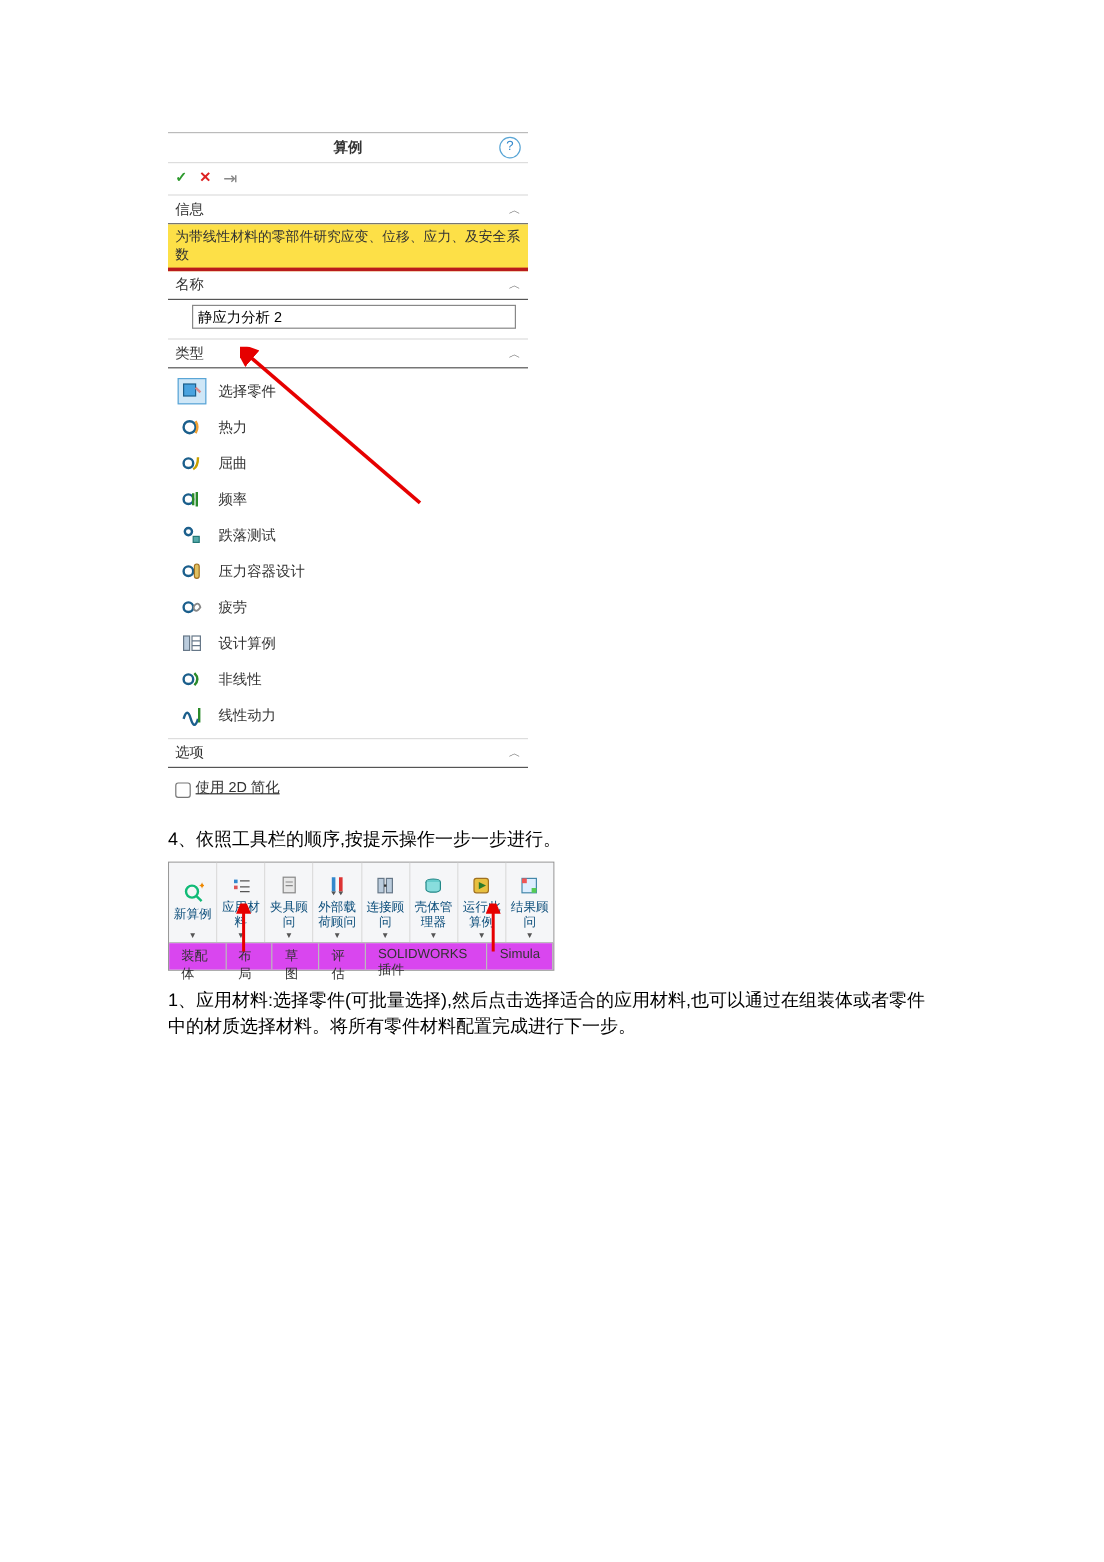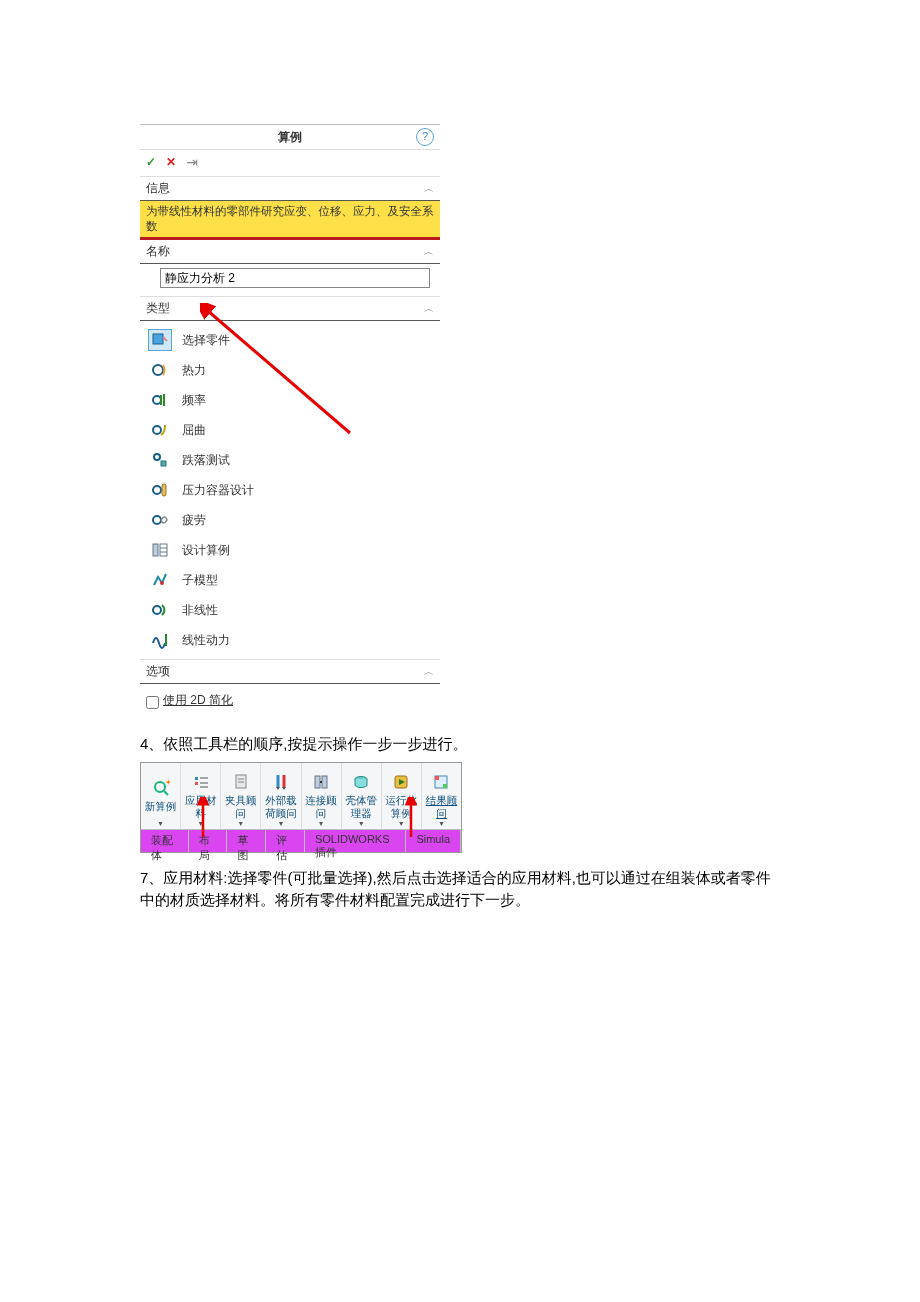--- a/index.html
+++ b/index.html
@@ -3,22 +3,21 @@
 <meta charset="utf-8">
 <style>
   body {
     margin: 0;
     padding: 0;
     font-family: "Microsoft YaHei", "SimSun", sans-serif;
     background: #fff;
     width: 920px;
   }
   .page {
-    padding: 76px 140px 40px 140px;
-    margin-top: 48px;
+    padding: 110px 140px 40px 140px;
   }
   .panel {
     width: 300px;
     border-top: 1px solid #bbb;
     font-size: 12px;
     color: #333;
     background: #fff;
   }
   .panel-title-row {
     display: flex;
@@ -148,21 +147,21 @@
     flex: 1 1 0;
     display: flex;
     flex-direction: column;
     align-items: center;
     justify-content: center;
     gap: 2px;
     border-right: 1px solid #ddd;
     padding: 2px 0;
     position: relative;
   }
-  .tb-btn:last-child { border-right: none; text-decoration: underline;}
+  .tb-btn:last-child { border-right: none;}
   .tb-btn .ic { height: 20px; display: flex; align-items: center; justify-content: center;}
   .tb-btn .lbl { text-align: center; line-height: 1.15; font-size: 10.5px;}
   .tb-btn .caret {
     font-size: 8px;
     color: #555;
     position: absolute;
     bottom: 1px;
   }
   .tabbar {
     display: flex;
@@ -228,34 +227,34 @@
               <circle cx="7" cy="9" r="5" fill="none" stroke="#1b5f8c" stroke-width="2"></circle>
               <path d="M12 4 q3 5 0 10" stroke="#f0a030" fill="none" stroke-width="2"></path>
             </svg>
           </span>
           <span>热力</span>
         </div>
         <div class="type-item">
           <span class="type-icon-box">
             <svg viewBox="0 0 18 18">
               <circle cx="6" cy="9" r="4" fill="none" stroke="#1b5f8c" stroke-width="2"></circle>
+              <path d="M10 14 q4 -2 4 -10" stroke="#c7a000" fill="none" stroke-width="2"></path>
+            </svg>
+          </span>
+          <span>屈曲</span>
+        </div>
+        <div class="type-item">
+          <span class="type-icon-box">
+            <svg viewBox="0 0 18 18">
+              <circle cx="6" cy="9" r="4" fill="none" stroke="#1b5f8c" stroke-width="2"></circle>
               <path d="M10 4 v10" stroke="#2a8a2a" stroke-width="2"></path>
               <path d="M13 3 v12" stroke="#2a8a2a" stroke-width="2"></path>
             </svg>
           </span>
           <span>频率</span>
-        </div>
-        <div class="type-item">
-          <span class="type-icon-box">
-            <svg viewBox="0 0 18 18">
-              <circle cx="6" cy="9" r="4" fill="none" stroke="#1b5f8c" stroke-width="2"></circle>
-              <path d="M10 14 q4 -2 4 -10" stroke="#c7a000" fill="none" stroke-width="2"></path>
-            </svg>
-          </span>
-          <span>屈曲</span>
         </div>
         <div class="type-item">
           <span class="type-icon-box">
             <svg viewBox="0 0 18 18">
               <circle cx="6" cy="6" r="3" fill="none" stroke="#1b5f8c" stroke-width="2"></circle>
               <rect x="10" y="10" width="5" height="5" fill="#5aa" stroke="#277"></rect>
             </svg>
           </span>
           <span>跌落测试</span>
         </div>
@@ -280,29 +279,20 @@
         <div class="type-item">
           <span class="type-icon-box">
             <svg viewBox="0 0 18 18">
               <rect x="2" y="3" width="5" height="12" fill="#bcd" stroke="#678"></rect>
               <rect x="9" y="3" width="7" height="12" fill="none" stroke="#678"></rect>
               <line x1="9" y1="7" x2="16" y2="7" stroke="#678"></line>
               <line x1="9" y1="11" x2="16" y2="11" stroke="#678"></line>
             </svg>
           </span>
           <span>设计算例</span>
-        </div>
-        <div class="type-item">
-          <span class="type-icon-box">
-            <svg viewBox="0 0 18 18">
-              <path d="M3 14 L7 6 L11 12 L15 3" fill="none" stroke="#28a" stroke-width="2"></path>
-              <circle cx="11" cy="12" r="2" fill="#c33"></circle>
-            </svg>
-          </span>
-          <span>子模型</span>
         </div>
         <div class="type-item">
           <span class="type-icon-box">
             <svg viewBox="0 0 18 18">
               <circle cx="6" cy="9" r="4" fill="none" stroke="#1b5f8c" stroke-width="2"></circle>
               <path d="M11 4 q5 5 0 10" fill="none" stroke="#2a8a2a" stroke-width="2"></path>
             </svg>
           </span>
           <span>非线性</span>
         </div>
@@ -449,15 +439,15 @@
     <svg class="tb-red-arrow" style="left:258px; top:34px;" width="30" height="44">
       <defs>
           <marker id="ah3" markerWidth="8" markerHeight="8" refX="1" refY="2.5" orient="auto">
             <path d="M0,0 L0,5 L6,2.5 z" fill="#e60000"></path>
           </marker>
         </defs>
       <line x1="12" y1="40" x2="12" y2="6" stroke="#e60000" stroke-width="2.5" marker-end="url(#ah3)"></line>
     </svg>
   </div>
 
-  <div class="instr" style="width:640px;">7、应用材料:选择零件(可批量选择),然后点击选择适合的应用材料,也可以通过在组装体或者零件中的材质选择材料。将所有零件材料配置完成进行下一步。</div>
+  <div class="instr" style="width:640px;">1、应用材料:选择零件(可批量选择),然后点击选择适合的应用材料,也可以通过在组装体或者零件中的材质选择材料。将所有零件材料配置完成进行下一步。</div>
 
 </div>
 
 </body></html>

